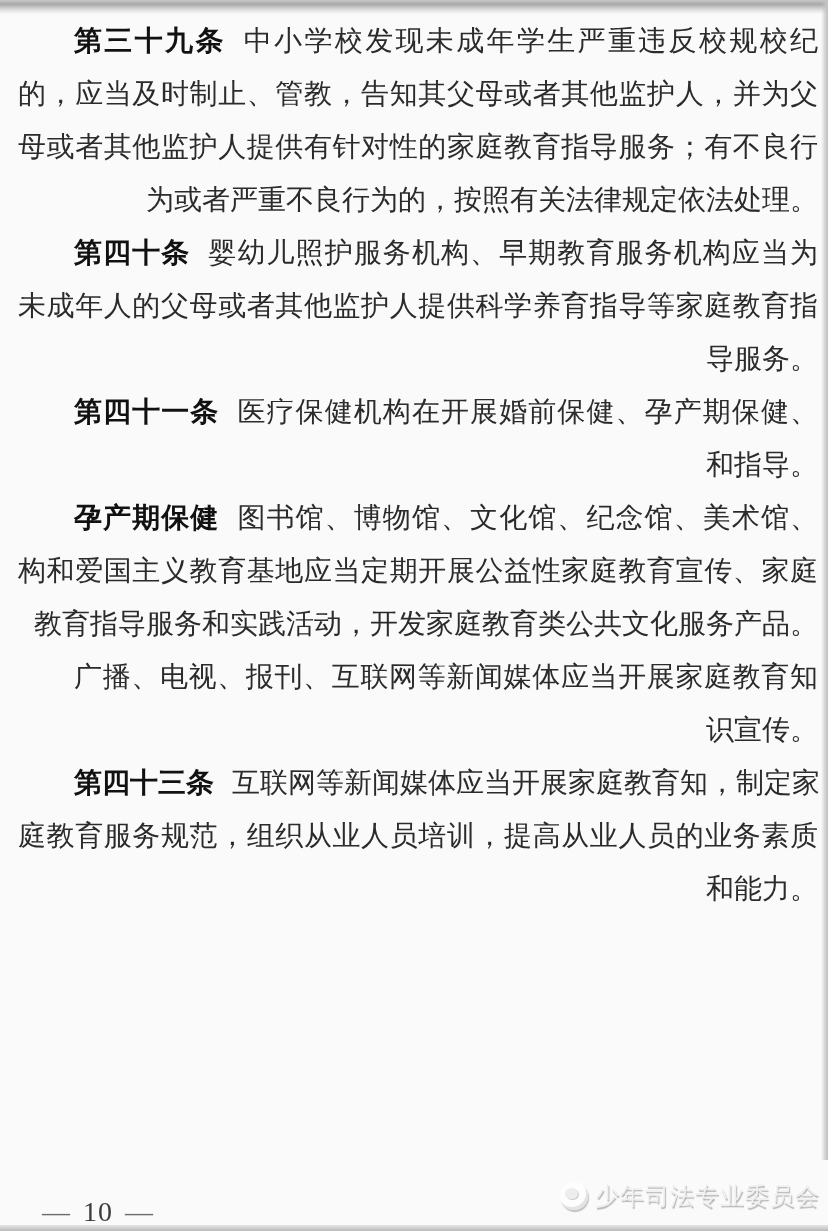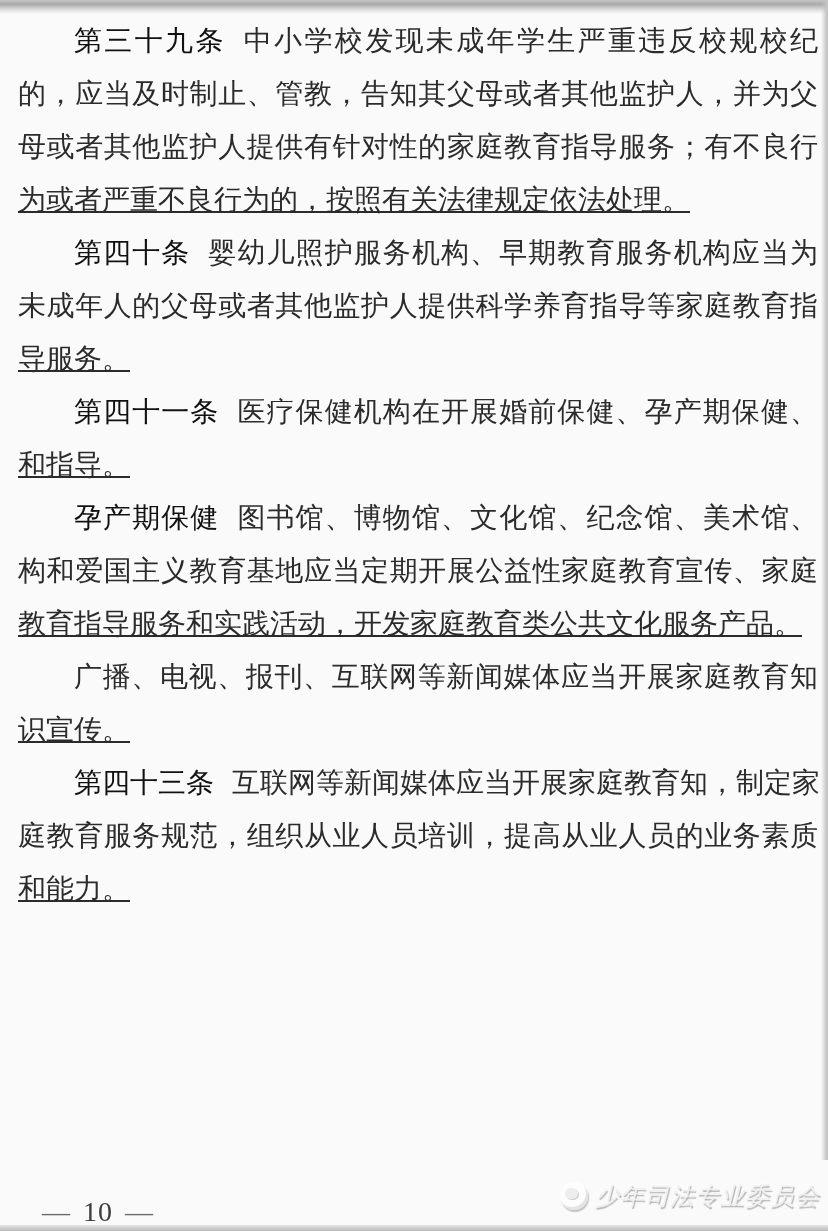--- a/index.html
+++ b/index.html
@@ -33,48 +33,46 @@
   }
   .para { margin: 0; }
   .line {
     text-align: justify;
     text-align-last: justify;
     text-justify: inter-character;
     height: 53px;
     white-space: nowrap;
   }
   .line.last {
-    text-align: left;
+    text-align: right;
     text-align-last: auto;
-    text-decoration: underline;
   }
   .line.indent { text-indent: 56px; }
   .art-num {
     font-family: "Liberation Sans", "DejaVu Sans", sans-serif;
-    font-weight: 400;
+    font-weight: 700;
     color: #111111;
     margin-right: 18px;
   }
   .footer {
     position: absolute; left: 0; top: 1172px; width: 828px; height: 50px;
   }
   .pageno {
     position: absolute; left: 30px; top: 24px;
     font-size: 28px; color: #3d3d3d;
     letter-spacing: 1px;
   }
   .pageno .dash { color: #6a6a6a; margin: 0 12px; }
   .watermark {
     position: absolute; right: 8px; top: 8px;
     display: flex; align-items: center; gap: 7px;
     font-size: 24px;
     letter-spacing: 1px;
     color: #f0f0f0;
     text-shadow: 1px 2px 1px #b5b5b5, -1px -1px 0 #fdfdfd;
-    font-style: italic;
   }
   .wm-logo {
     display: inline-block; width: 28px; height: 28px;
     border-radius: 50%;
     background: #fdfdfd;
     box-shadow: 1px 2px 1px #c2c2c2, inset -2px -3px 0 #e3e3e3;
     position: relative;
   }
   .wm-logo::after {
     content: "";

